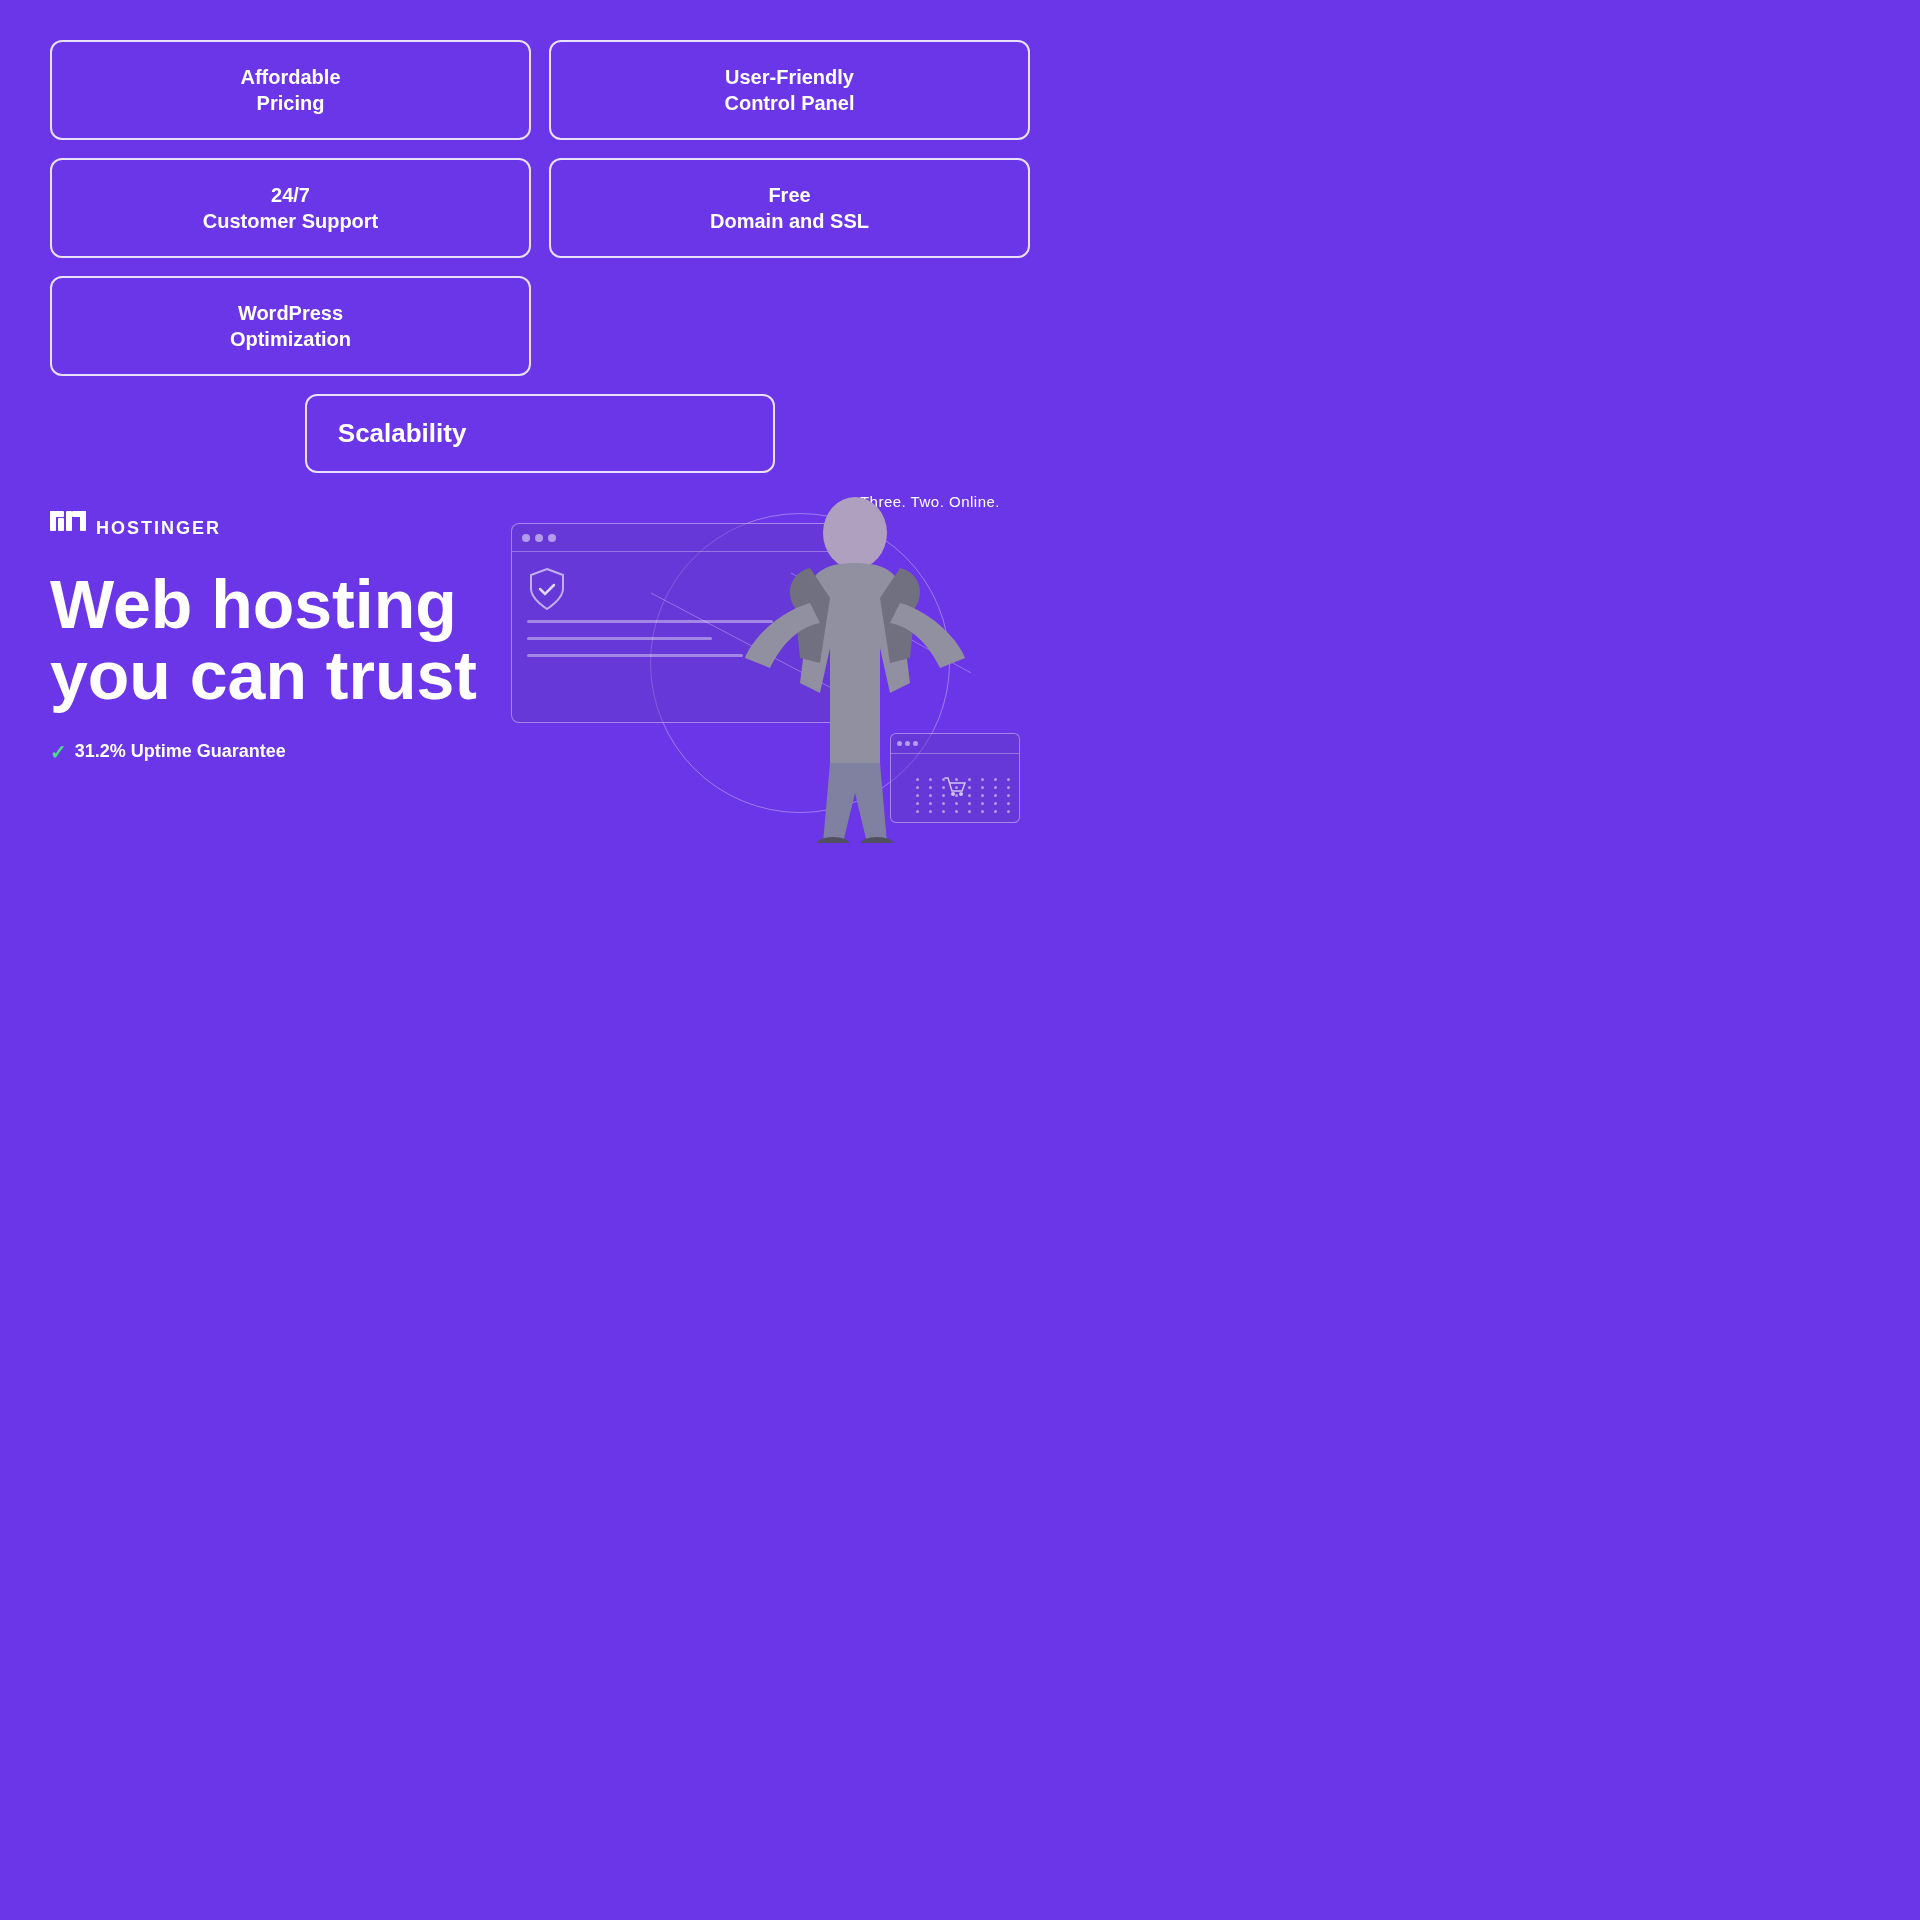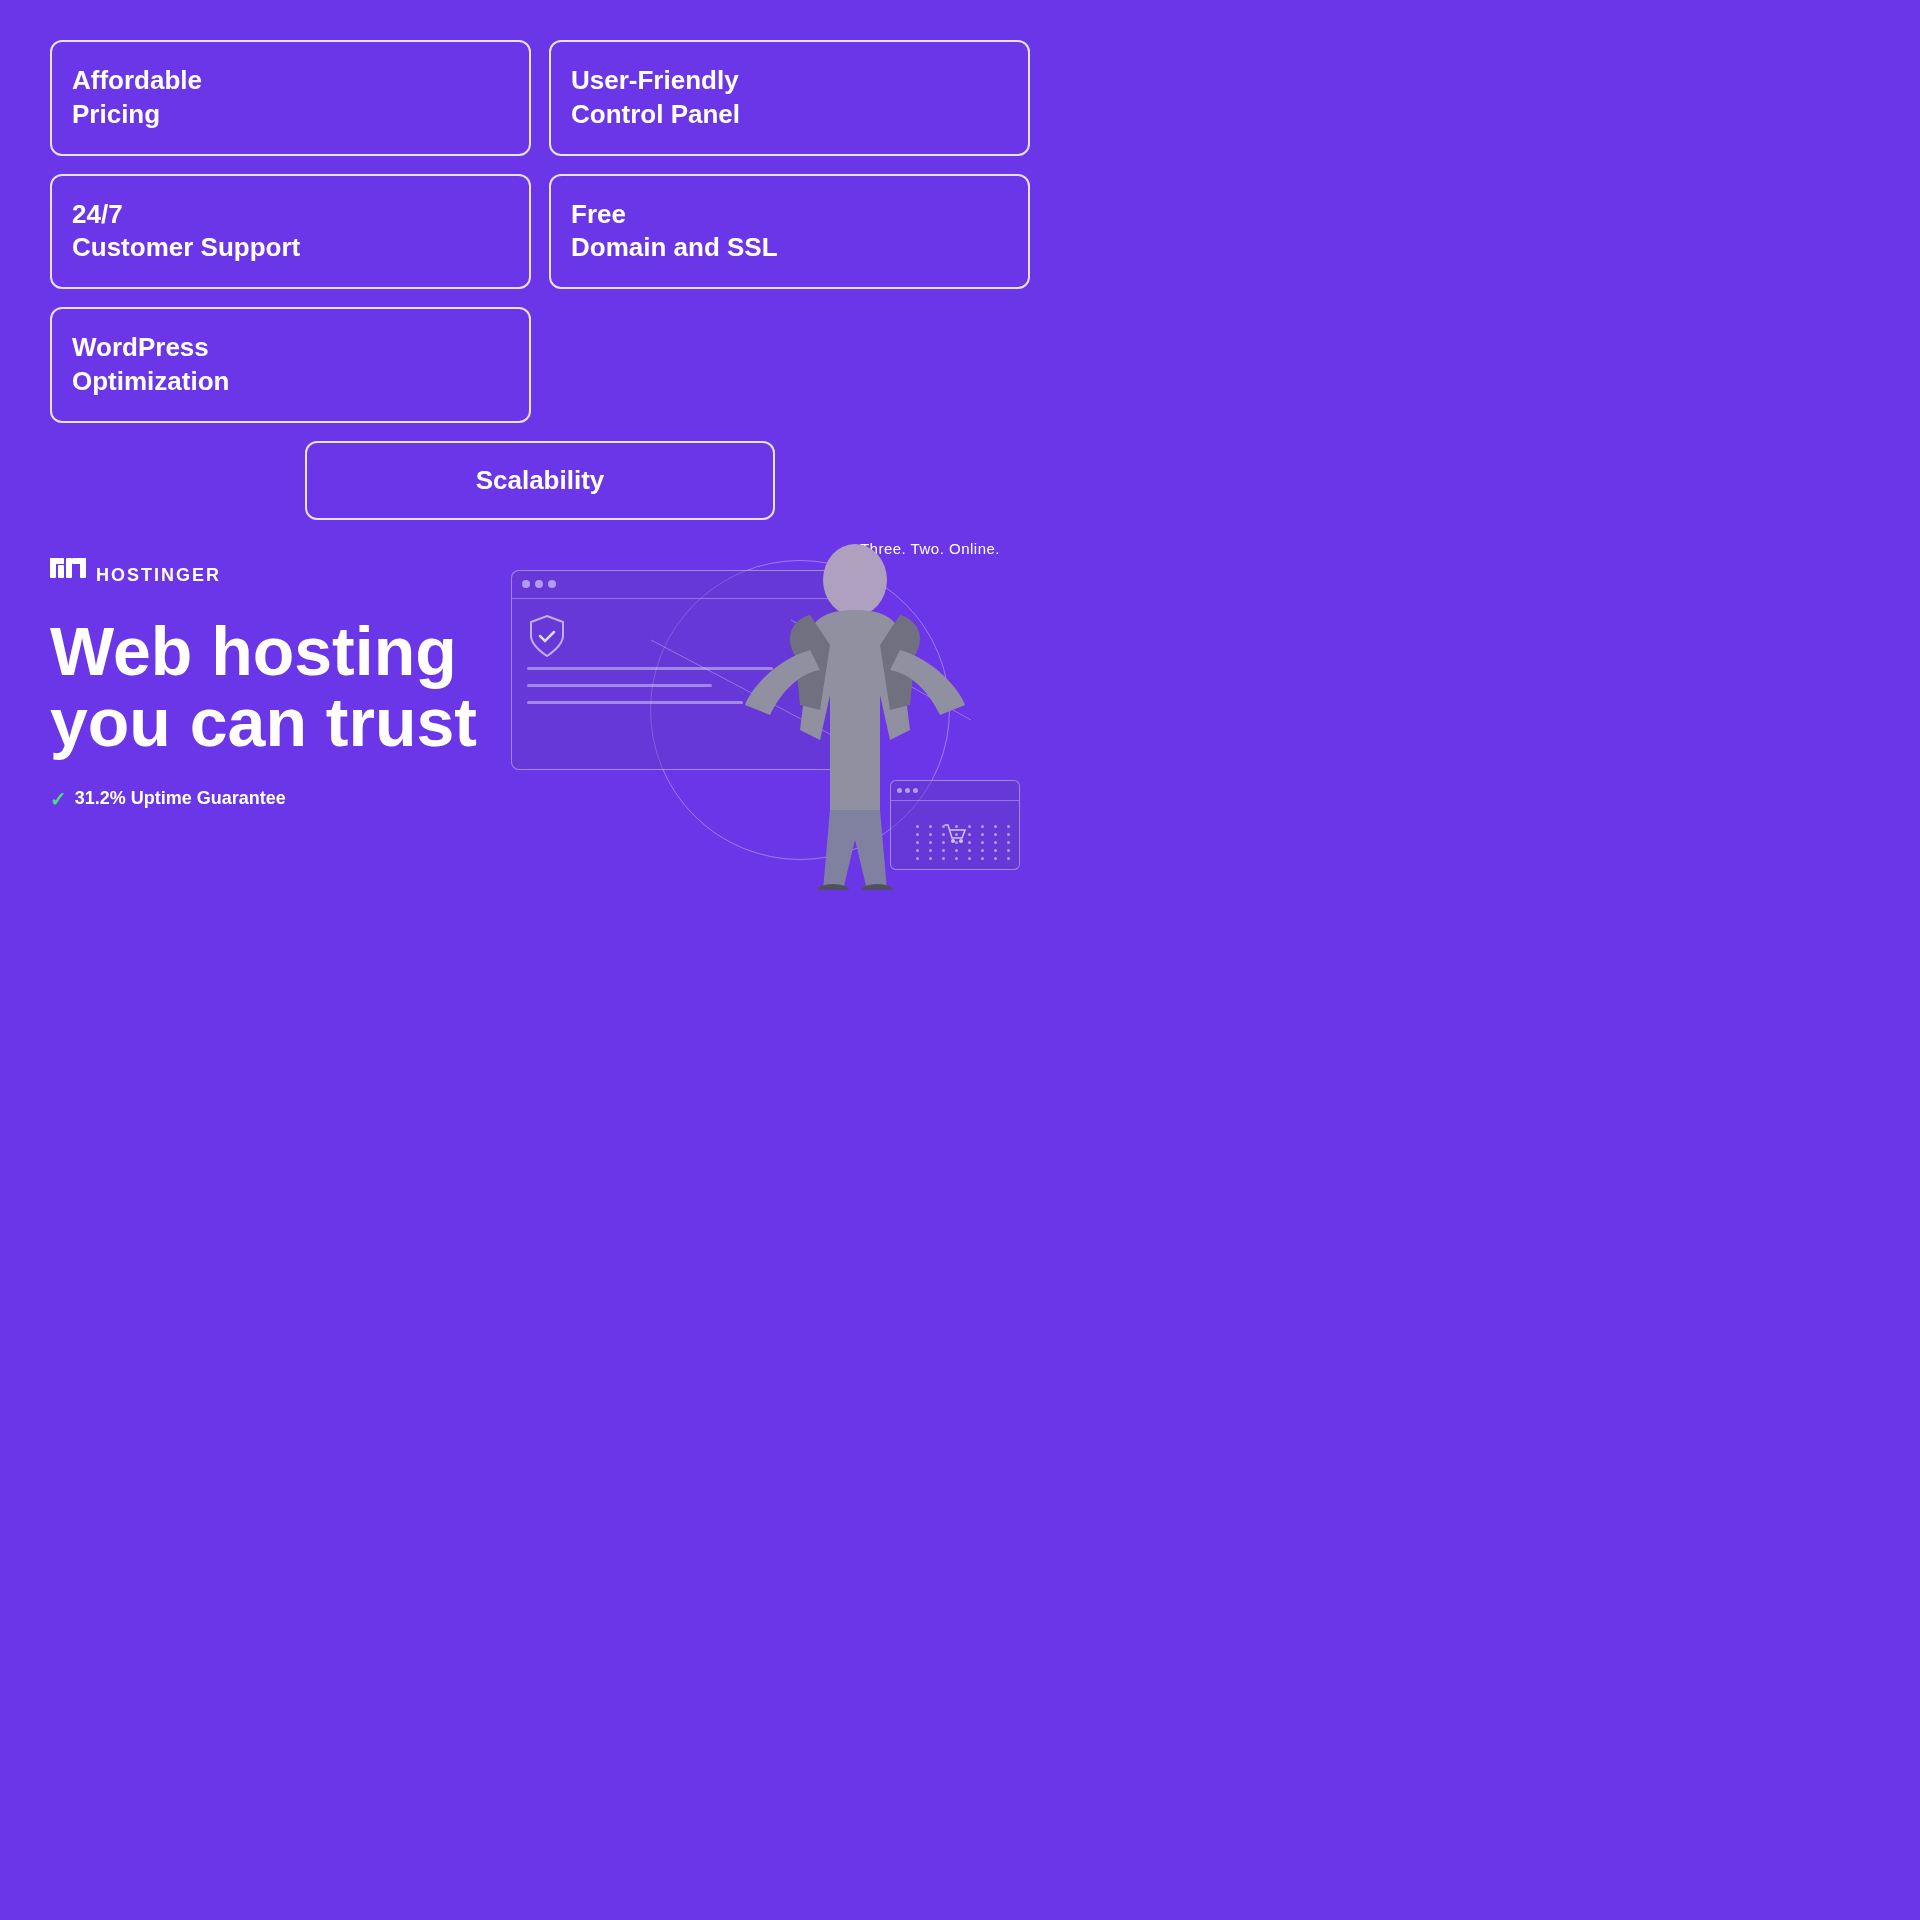--- a/index.html
+++ b/index.html
@@ -25,37 +25,38 @@
       grid-template-columns: 1fr 1fr;
       gap: 18px;
       width: 100%;
       margin-bottom: 18px;
     }
 
     .feature-box {
       border: 2.5px solid rgba(255, 255, 255, 0.85);
       border-radius: 12px;
       padding: 22px 20px;
-      color: white;
-      font-size: 26px;
+      text-align: center;
+      color: white;
+      font-size: 20px;
       font-weight: 800;
       line-height: 1.3;
     }
 
     .scalability-row {
       display: flex;
       justify-content: center;
       margin-bottom: 20px;
     }
 
     .scalability-box {
       border: 2.5px solid rgba(255, 255, 255, 0.85);
       border-radius: 12px;
       padding: 22px 31px;
-      text-align: center;
+      text-align: left;
       color: white;
       font-size: 26px;
       font-weight: 800;
       width: 48%;
     }
 
     .bottom-section {
       display: flex;
       align-items: flex-start;
       justify-content: space-between;

